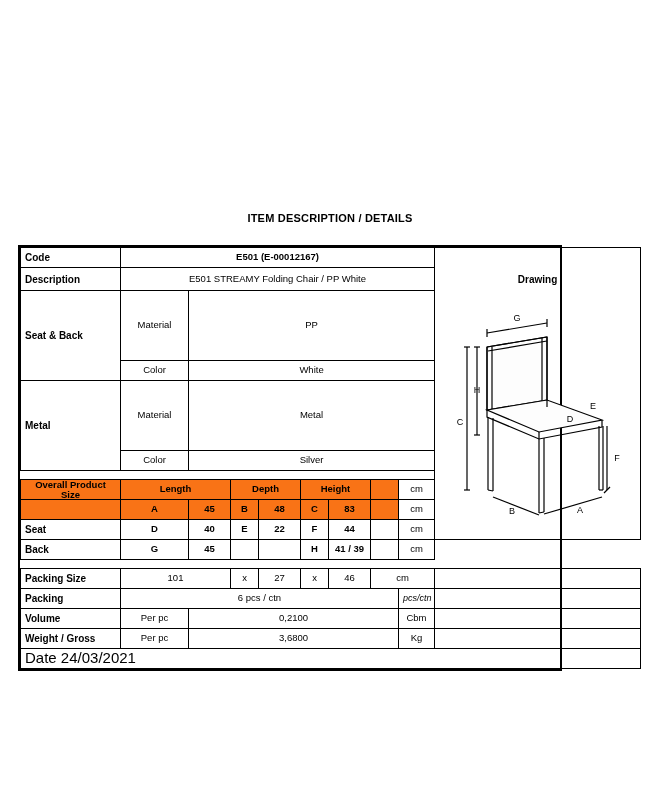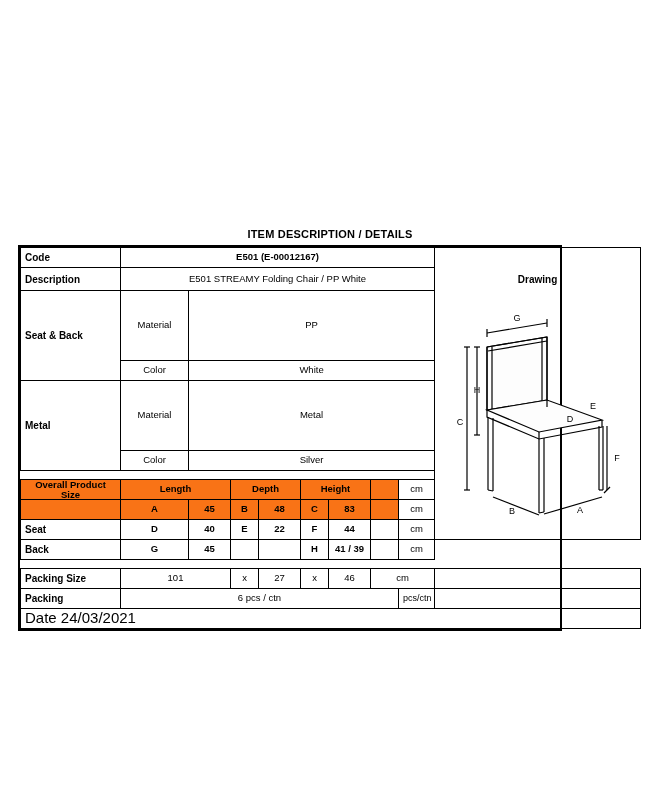--- a/index.html
+++ b/index.html
@@ -15,21 +15,21 @@
     position: relative;
   }
   .sheet {
     position: absolute;
     left: 0; top: 0;
     width: 660px;
     height: 812px;
   }
   .doc-title {
     position: absolute;
-    left: 0; top: 228px;
+    left: 0; top: 212px;
     width: 660px;
     text-align: center;
     font-size: 11px;
     font-weight: bold;
     letter-spacing: 0.2px;
   }
   .table-wrap {
     position: absolute;
     left: 18px;
     top: 245px;
@@ -70,21 +70,21 @@
   .drawing-area {
     position: relative;
     width: 100%;
     height: 100%;
   }
   .date-row td {
     font-size: 15px;
     height: 18px;
   }
   svg { display: block; }
-  .sm { font-size: 9px; }
+  .sm { font-size: 9px; font-style: italic; }
 </style>
 </head>
 <body>
 
 <div class="sheet">
 
   <div class="doc-title">ITEM DESCRIPTION / DETAILS</div>
 
   <div class="table-wrap">
     <table class="spec">
@@ -273,19 +273,33 @@
           <td class="c">46</td>
           <td class="c" colspan="2">cm</td>
           <td></td>
         </tr>
         <tr>
           <td class="label-cell">Packing</td>
           <td class="c" colspan="7">6 pcs / ctn</td>
           <td class="c sm">pcs/ctn</td>
           <td></td>
         </tr>
+        <tr>
+          <td class="label-cell">Volume</td>
+          <td class="c">Per pc</td>
+          <td class="c" colspan="6">0,2100</td>
+          <td class="c">Cbm</td>
+          <td></td>
+        </tr>
+        <tr>
+          <td class="label-cell">Weight / Gross</td>
+          <td class="c">Per pc</td>
+          <td class="c" colspan="6">3,6800</td>
+          <td class="c">Kg</td>
+          <td></td>
+        </tr>
         <tr class="date-row">
           <td colspan="10">Date 24/03/2021</td>
         </tr>
       </tbody>
     </table>
   </div>
 </div>
 
 </body></html>

